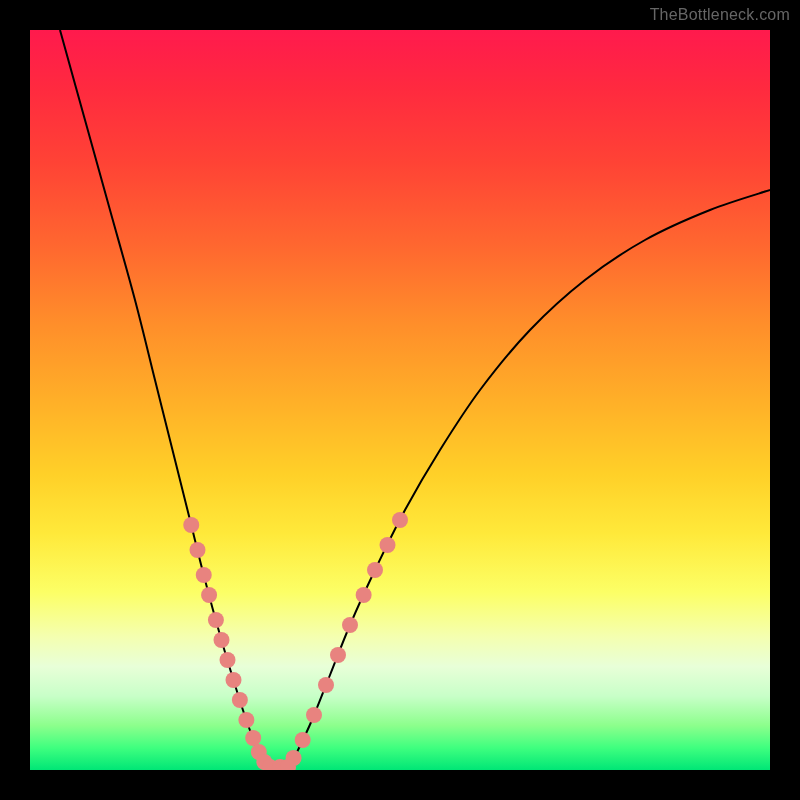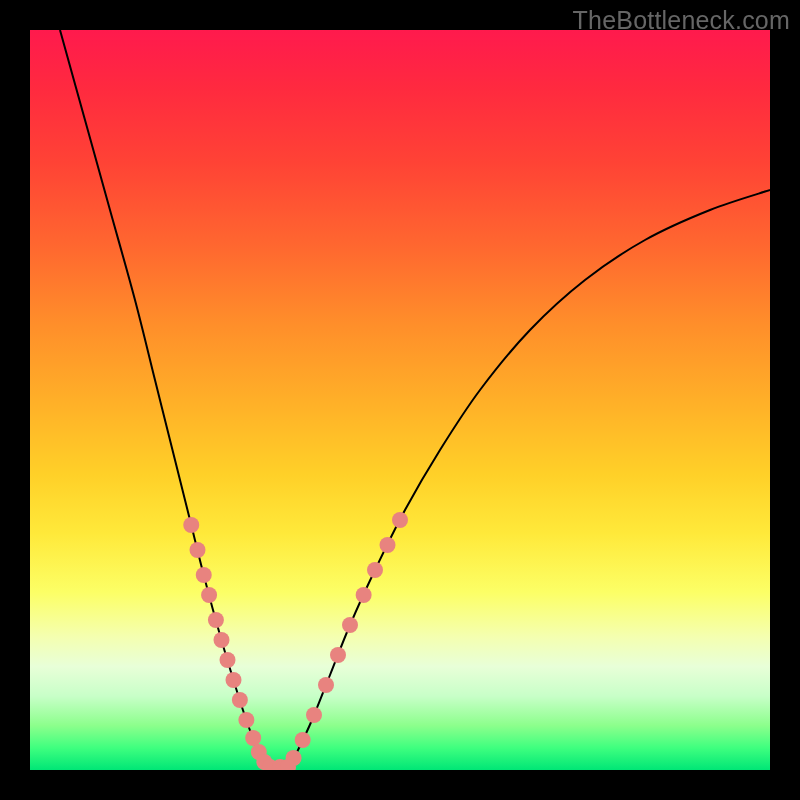--- a/index.html
+++ b/index.html
@@ -33,21 +33,21 @@
       #8cff8c 94%,
       #3fff7f 97%,
       #00e676 100%
     );
   }
   .watermark {
     position: absolute;
     top: 6px;
     right: 10px;
     color: #666;
-    font-size: 25px;
+    font-size: 16px;
     font-weight: 500;
     letter-spacing: 0.2px;
     z-index: 5;
   }
   svg {
     position: absolute;
     left: 0;
     top: 0;
   }
 </style>

